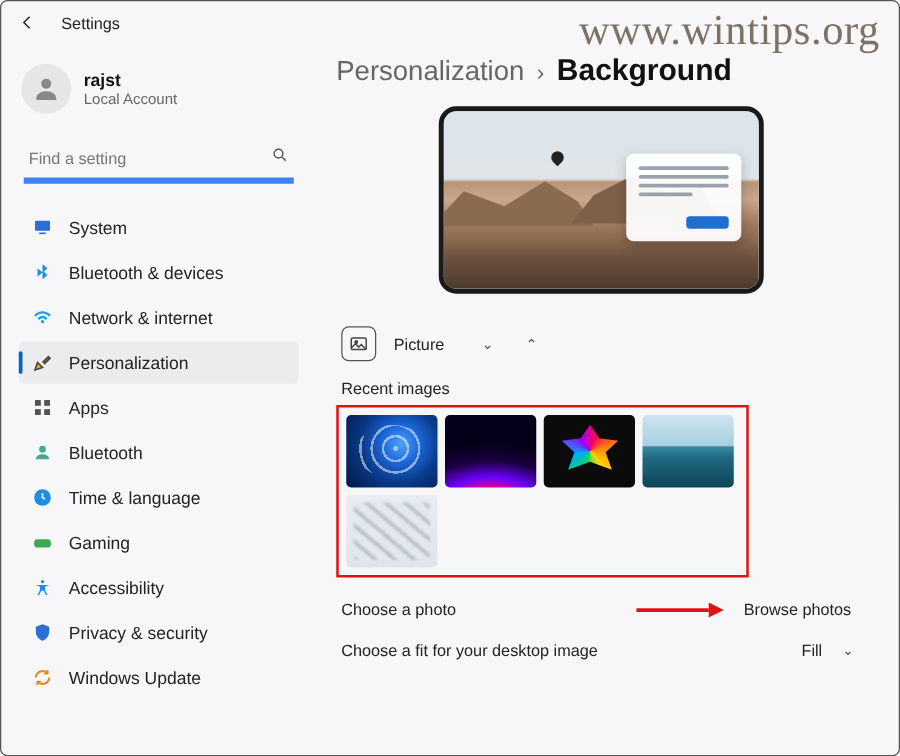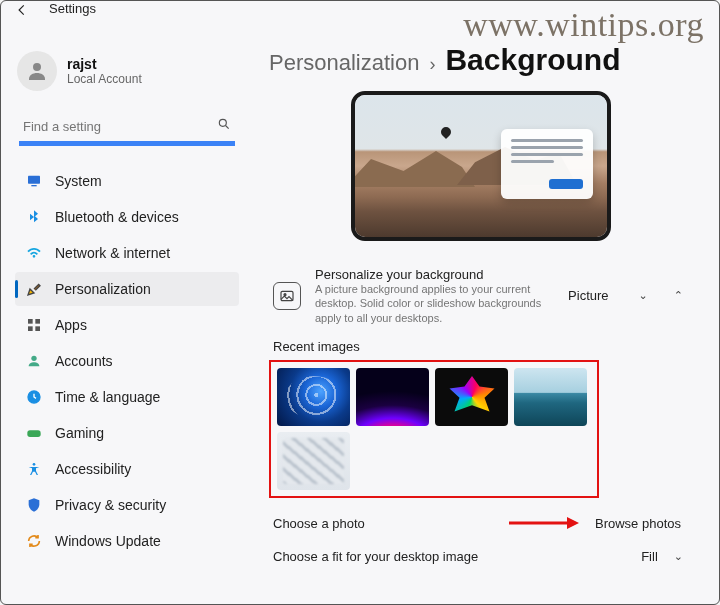--- a/index.html
+++ b/index.html
@@ -1,39 +1,39 @@
 <!DOCTYPE html>
 <html><head>
 <meta charset="utf-8">
 <style>
   * { box-sizing: border-box; margin: 0; padding: 0; font-family: "Segoe UI", -apple-system, sans-serif; }
   body { width: 720px; height: 605px; background: #f5f5f5; overflow: hidden; position: relative; }
   .window { width: 720px; height: 605px; background: #f7f7f9; border: 1px solid #555; border-radius: 6px; display: flex; flex-direction: column; }
-  .titlebar { height: 34px; display: flex; padding: 0 12px; font-size: 13px; color: #222; }
+  .titlebar { height: 34px; display: flex; align-items: center; padding: 0 12px; font-size: 13px; color: #222; }
   .titlebar .back { width: 18px; height: 18px; margin-right: 18px; display: flex; align-items: center; justify-content: center; cursor: pointer; }
   .content { flex: 1; display: flex; overflow: hidden; }
   .sidebar { width: 250px; padding: 10px 12px 20px 14px; display: flex; flex-direction: column; }
   .account { display: flex; align-items: center; gap: 10px; padding: 6px 2px 18px 2px; }
   .avatar { width: 40px; height: 40px; border-radius: 50%; background: #e6e6e6; display: flex; align-items: center; justify-content: center; }
   .avatar svg { fill: #888; }
   .account-text .name { font-size: 14px; font-weight: 600; color: #111; }
   .account-text .type { font-size: 12px; color: #666; }
   .search { display: flex; align-items: center; border-bottom: 5px solid #3b82f6; margin: 4px 4px 18px 4px; padding: 4px 4px 6px 4px; }
   .search input { flex: 1; border: none; background: transparent; font-size: 13px; color: #333; outline: none; }
   .search .icon { color: #555; }
   .nav { display: flex; flex-direction: column; gap: 2px; }
   .nav-item { display: flex; align-items: center; gap: 12px; padding: 8px 10px; border-radius: 4px; font-size: 14px; color: #222; cursor: pointer; position: relative; }
   .nav-item.active { background: #ececee; }
   .nav-item.active::before { content: ""; position: absolute; left: 0; top: 8px; bottom: 8px; width: 3px; background: #0067c0; border-radius: 2px; }
   .nav-item .ico { width: 18px; height: 18px; display: flex; align-items: center; justify-content: center; }
   .main { flex: 1; padding: 8px 26px 0 18px; overflow-y: hidden; }
   .bc { display: flex; align-items: baseline; gap: 10px; margin-bottom: 14px; }
   .bc .parent { font-size: 22px; color: #666; font-weight: 400; }
   .bc .sep { font-size: 18px; color: #666; }
-  .bc .cur { font-size: 30px; font-weight: 600; color: #111; }
+  .bc .cur { font-size: 24px; font-weight: 600; color: #111; }
   .preview { width: 260px; height: 150px; border: 4px solid #1a1a1a; border-radius: 14px; margin: 0 auto 18px auto; position: relative; overflow: hidden; }
   .desert { position: absolute; inset: 0; background: linear-gradient(to bottom, #dce5eb 0%, #dfe5e8 38%, #b99578 40%, #c9a78d 50%, #a47e63 62%, #8d6a52 72%, #6e5240 82%, #4d3a2e 100%); }
   .mtn1 { position: absolute; left: -10px; bottom: 50px; width: 130px; height: 40px; background: #8a6b50; clip-path: polygon(0 100%, 20% 30%, 45% 60%, 70% 10%, 90% 50%, 100% 100%); }
   .mtn2 { position: absolute; right: 30px; bottom: 52px; width: 120px; height: 38px; background: #7e604a; clip-path: polygon(0 100%, 15% 40%, 40% 0%, 65% 35%, 85% 15%, 100% 100%); }
   .pin { position: absolute; top: 32px; left: 86px; width: 10px; height: 10px; border: 2px solid #222; border-radius: 50% 50% 50% 0; transform: rotate(-45deg); background: #222; }
   .card { position: absolute; right: 14px; top: 34px; width: 92px; height: 70px; background: rgba(255,255,255,0.94); border-radius: 6px; box-shadow: 0 4px 10px rgba(0,0,0,0.2); padding: 10px; display: flex; flex-direction: column; gap: 4px; }
   .card .ln { height: 3px; background: #9aa3ad; border-radius: 2px; }
   .card .ln.short { width: 60%; }
   .card .btn { margin-top: auto; align-self: flex-end; width: 34px; height: 10px; background: #1f6fd1; border-radius: 3px; }
   .opt-row { display: flex; align-items: center; gap: 14px; padding: 8px 4px 8px 4px; }
@@ -144,21 +144,21 @@
             </span>
           <span>Apps</span>
         </div>
         <div class="nav-item">
           <span class="ico">
               <svg width="16" height="16" viewBox="0 0 24 24" fill="#4a8">
                 <circle cx="12" cy="8" r="4"></circle>
                 <path d="M4 20c0-4 4-6 8-6s8 2 8 6"></path>
               </svg>
             </span>
-          <span>Accounts</span>
+          <span>Bluetooth</span>
         </div>
         <div class="nav-item">
           <span class="ico">
               <svg width="16" height="16" viewBox="0 0 24 24" fill="none" stroke="#1a8fe3" stroke-width="2">
                 <circle cx="12" cy="12" r="9" fill="#1a8fe3"></circle>
                 <path d="M12 7v5l3 2" stroke="#fff"></path>
               </svg>
             </span>
           <span>Time &amp; language</span>
         </div>
@@ -221,24 +221,20 @@
       </div>
 
       <div class="opt-row">
         <div class="rico">
           <svg width="16" height="16" viewBox="0 0 24 24" fill="none" stroke="#444" stroke-width="1.8">
               <rect x="3" y="5" width="18" height="14" rx="2"></rect>
               <circle cx="9" cy="10" r="1.5" fill="#444"></circle>
               <path d="M3 17l5-5 4 4 3-3 6 6"></path>
             </svg>
         </div>
-        <div class="opt-text">
-          <div class="t1">Personalize your background</div>
-          <div class="t2">A picture background applies to your current desktop. Solid color or slideshow backgrounds apply to all your desktops.</div>
-        </div>
         <span class="sel">Picture</span>
         <span class="chev">⌄</span>
         <span class="chev">⌃</span>
       </div>
 
       <div class="section-label">Recent images</div>
       <div class="thumbs">
         <div class="thumb th1"></div>
         <div class="thumb th2"></div>
         <div class="thumb th3"></div>

